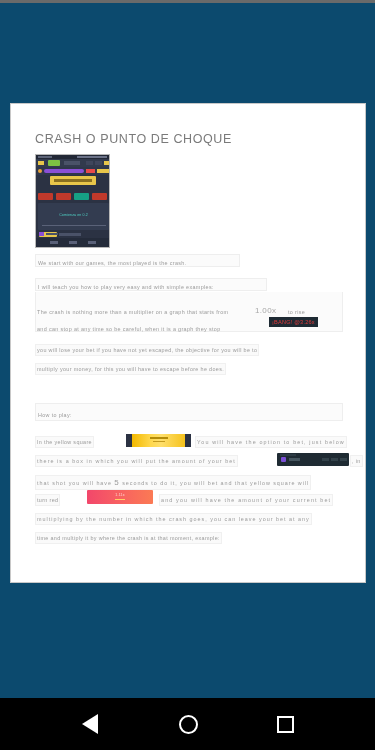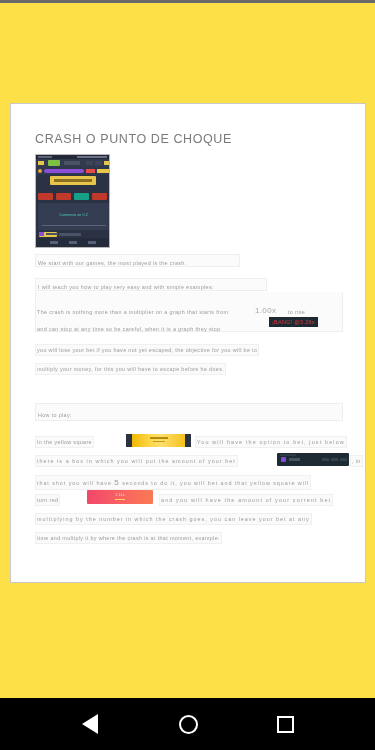--- a/index.html
+++ b/index.html
@@ -4,21 +4,21 @@
 <style>
   * { margin:0; padding:0; box-sizing:border-box; }
   html, body {
     width:375px; height:750px;
     background:#7f7f7f;
     font-family:"Liberation Sans", sans-serif;
     overflow:hidden;
   }
   #viewer {
     position:absolute; left:0; top:0; width:375px; height:698px;
-    background:#fde047;
+    background:#0c4a6e;
   }
   #topbar { position:absolute; left:0; top:0; width:375px; height:3px; background:#6a6a6a; }
 
   
   #page {
     position:absolute; left:10px; top:103px; width:356px; height:480px;
     background:#ffffff;
     border:1px solid #c8c8c8;
     overflow:hidden;
   }

